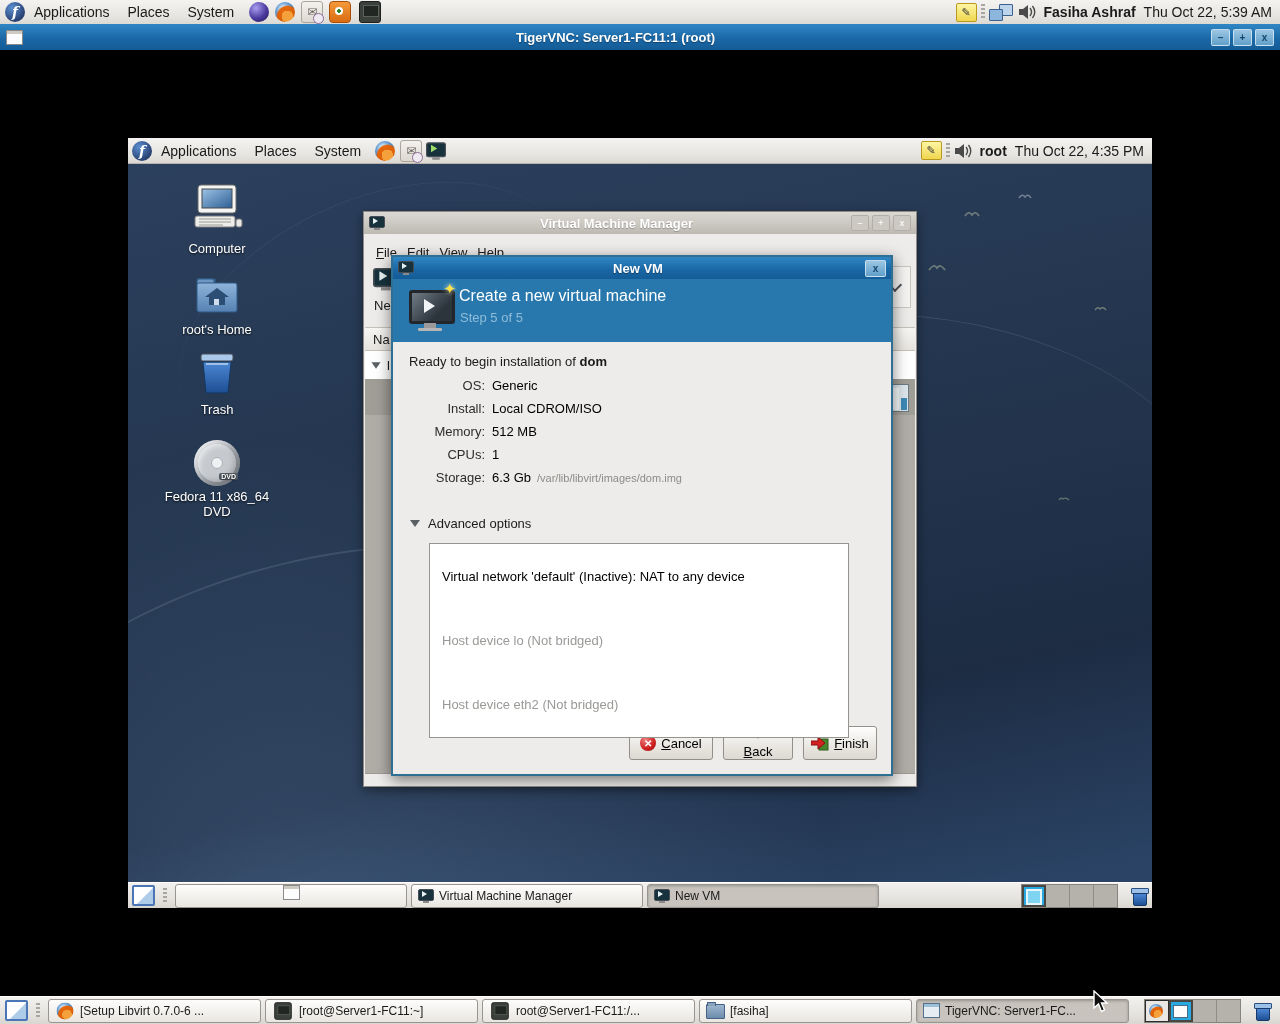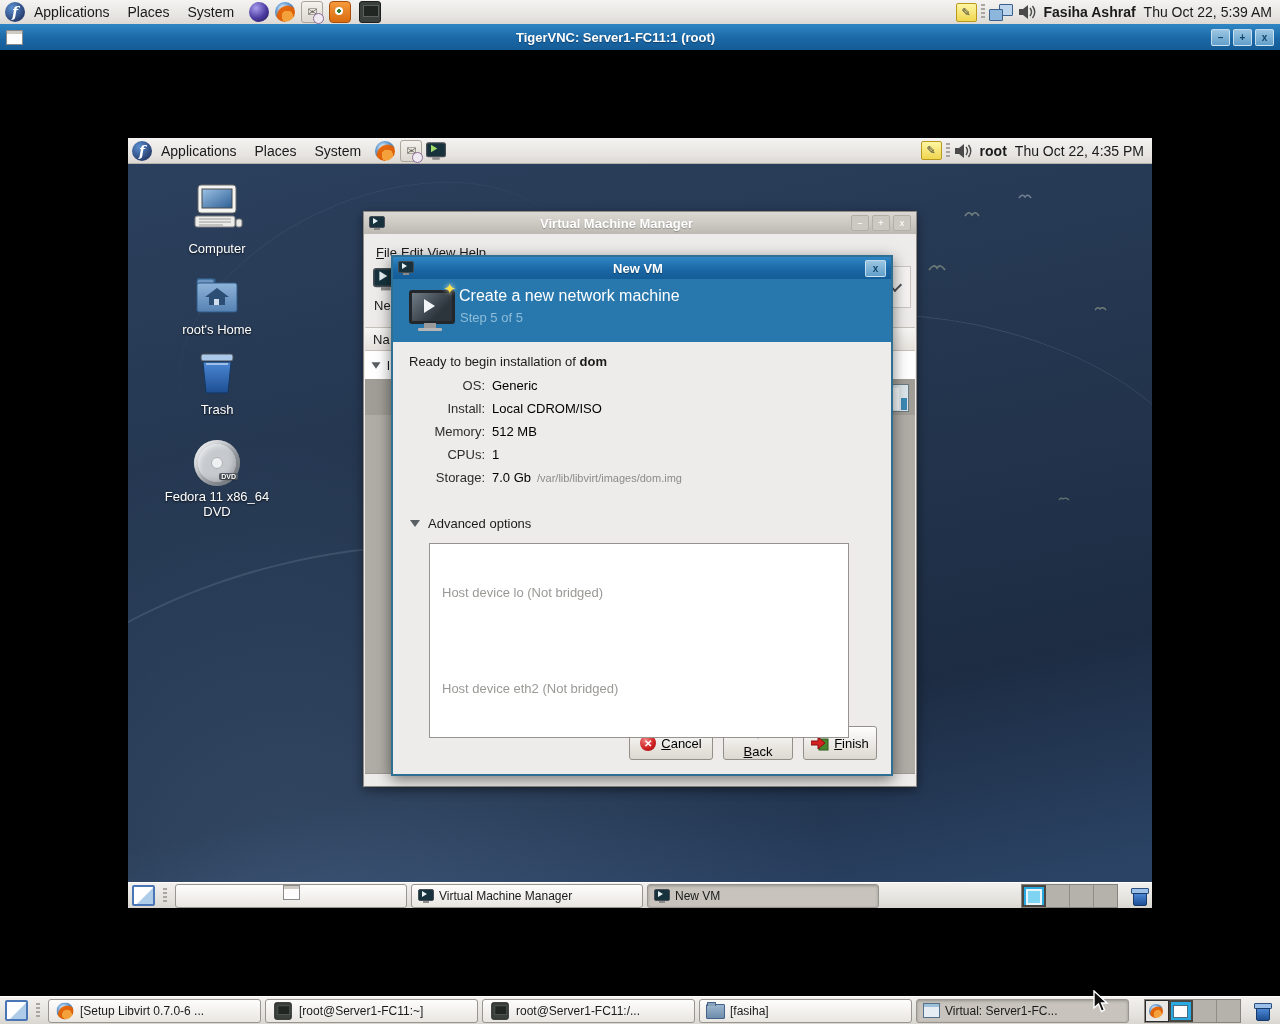--- a/index.html
+++ b/index.html
@@ -268,21 +268,21 @@
         <span class="ic mini-mon">
             <span class="scr"></span>
             <span class="ply"></span>
             <span class="std"></span>
           </span>
         <span class="t">Virtual Machine Manager</span>
         <span class="gtbtn">–</span>
         <span class="gtbtn">+</span>
         <span class="gtbtn">x</span>
       </div>
-      <div style="display:flex;gap:4px;height:26px;align-items:center;padding:5px 12px;background:#edeceb;">
+      <div style="display:flex;gap:10px;height:26px;align-items:center;padding:5px 12px;background:#edeceb;">
         <span class="mn">File</span>
         <span class="mn">Edit</span>
         <span class="mn">View</span>
         <span class="mn">Help</span>
       </div>
 
       <div class="abs" style="left:1px;top:48px;width:550px;height:67px;background:#edeceb;">
         <span class="ic mini-mon" style="position:absolute;left:8px;top:8px;transform:scale(1.6);transform-origin:0 0;">
             <span class="scr"></span>
             <span class="ply"></span>
@@ -320,49 +320,50 @@
         <span class="tbbtn" style="width:19px;">x</span>
       </div>
       <div style="height:63px;background:#2878ae;position:relative;">
         <span class="hdr-mon" style="position:absolute;left:14px;top:7px;">
           <span class="scr"></span>
             <span class="ply"></span>
             <span class="star">✦</span>
             <span class="std"></span>
             <span class="base"></span>
         </span>
-        <div style="position:absolute;left:66px;top:8px;font-size:16px;color:#fff;">Create a new network machine</div>
+        <div style="position:absolute;left:66px;top:8px;font-size:16px;color:#fff;">Create a new virtual machine</div>
         <div style="position:absolute;left:67px;top:31px;font-size:13px;color:#8fbdd9;">Step 5 of 5</div>
       </div>
 
       <div class="abs" style="left:16px;top:97px;">
         <span>Ready to begin installation of </span><span style="font-weight:bold;">dom</span>
       </div>
       <div class="abs" style="left:14px;top:121px;">
         <span class="lab">OS:</span><span class="val">Generic</span>
       </div>
       <div class="abs" style="left:14px;top:144px;">
         <span class="lab">Install:</span><span class="val">Local CDROM/ISO</span>
       </div>
       <div class="abs" style="left:14px;top:167px;">
         <span class="lab">Memory:</span><span class="val">512 MB</span>
       </div>
       <div class="abs" style="left:14px;top:190px;">
         <span class="lab">CPUs:</span><span class="val">1</span>
       </div>
       <div class="abs" style="left:14px;top:213px;white-space:nowrap;">
-        <span class="lab">Storage:</span><span class="val">7.0 Gb</span><span class="pathtxt">/var/lib/libvirt/images/dom.img</span>
+        <span class="lab">Storage:</span><span class="val">6.3 Gb</span><span class="pathtxt">/var/lib/libvirt/images/dom.img</span>
       </div>
 
       <div class="abs" style="left:17px;top:259px;display:flex;align-items:center;gap:8px;">
         <span class="tri hollow"></span>
         <span>Advanced options</span>
       </div>
 
       <div id="netlist" class="abs" style="left:36px;top:286px;width:418px;height:193px;">
+        <div class="opt">Virtual network 'default' (Inactive): NAT to any device</div>
         <div class="opt dis">Host device lo (Not bridged)</div>
         <div class="opt dis">Host device eth2 (Not bridged)</div>
       </div>
 
       <div class="dlgbtn" style="left:236px;top:469px;width:82px;">
         <span class="cancel-ic">✕</span>
         <span class="mn">Cancel</span>
       </div>
       <div class="dlgbtn" style="left:330px;top:469px;width:68px;flex-direction:column;">
         <svg width="17" height="14" viewBox="0 0 17 14">
@@ -432,21 +433,21 @@
     <div class="taskbtn" style="width:199px;">
       <span class="ic termic" style="transform:scale(.8);"></span>
       <span>root@Server1-FC11:/...</span>
     </div>
     <div class="taskbtn" style="width:199px;">
       <span class="ic folderic"></span>
       <span>[fasiha]</span>
     </div>
     <div class="taskbtn pressed" style="width:199px;">
       <span class="ic vncic"></span>
-      <span>Virtual: Server1-FC...</span>
+      <span>TigerVNC: Server1-FC...</span>
     </div>
     <span style="flex:1;"></span>
     <div class="wswitch">
       <span class="wcell" style="background:#e9e7e3;outline:1px solid #2b2b2b;outline-offset:-1px;">
           <span class="ic firefox" style="position:absolute;left:4px;top:4px;width:14px;height:14px;"></span>
         </span>
       <span class="wcell active">
           <span style="position:absolute;left:4px;top:5px;width:13px;height:11px;background:#fdfdfd;border:1px solid #4a6b84;"></span>
         </span>
       <span class="wcell"></span>

